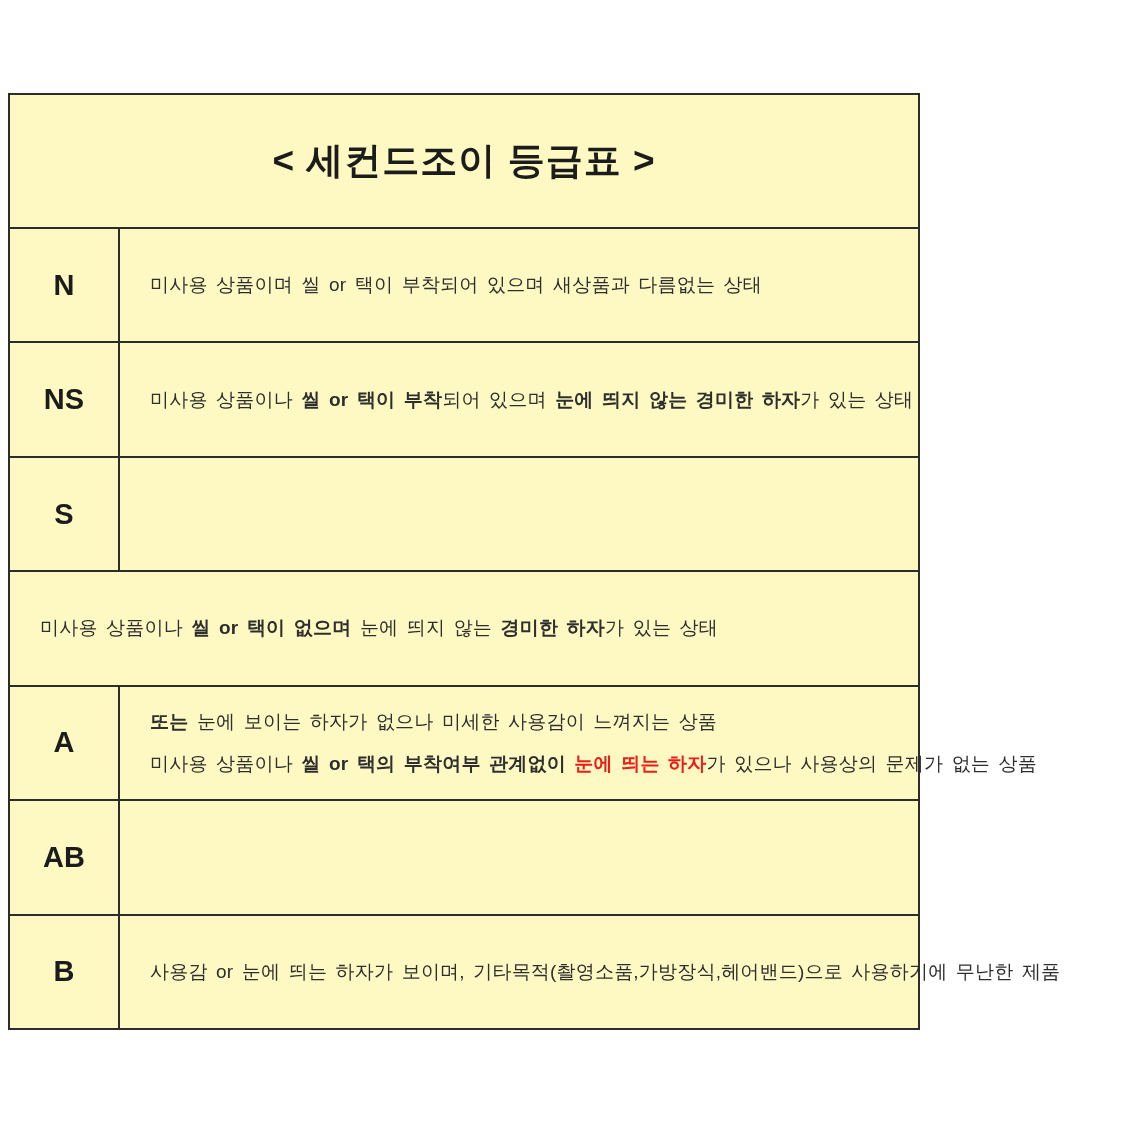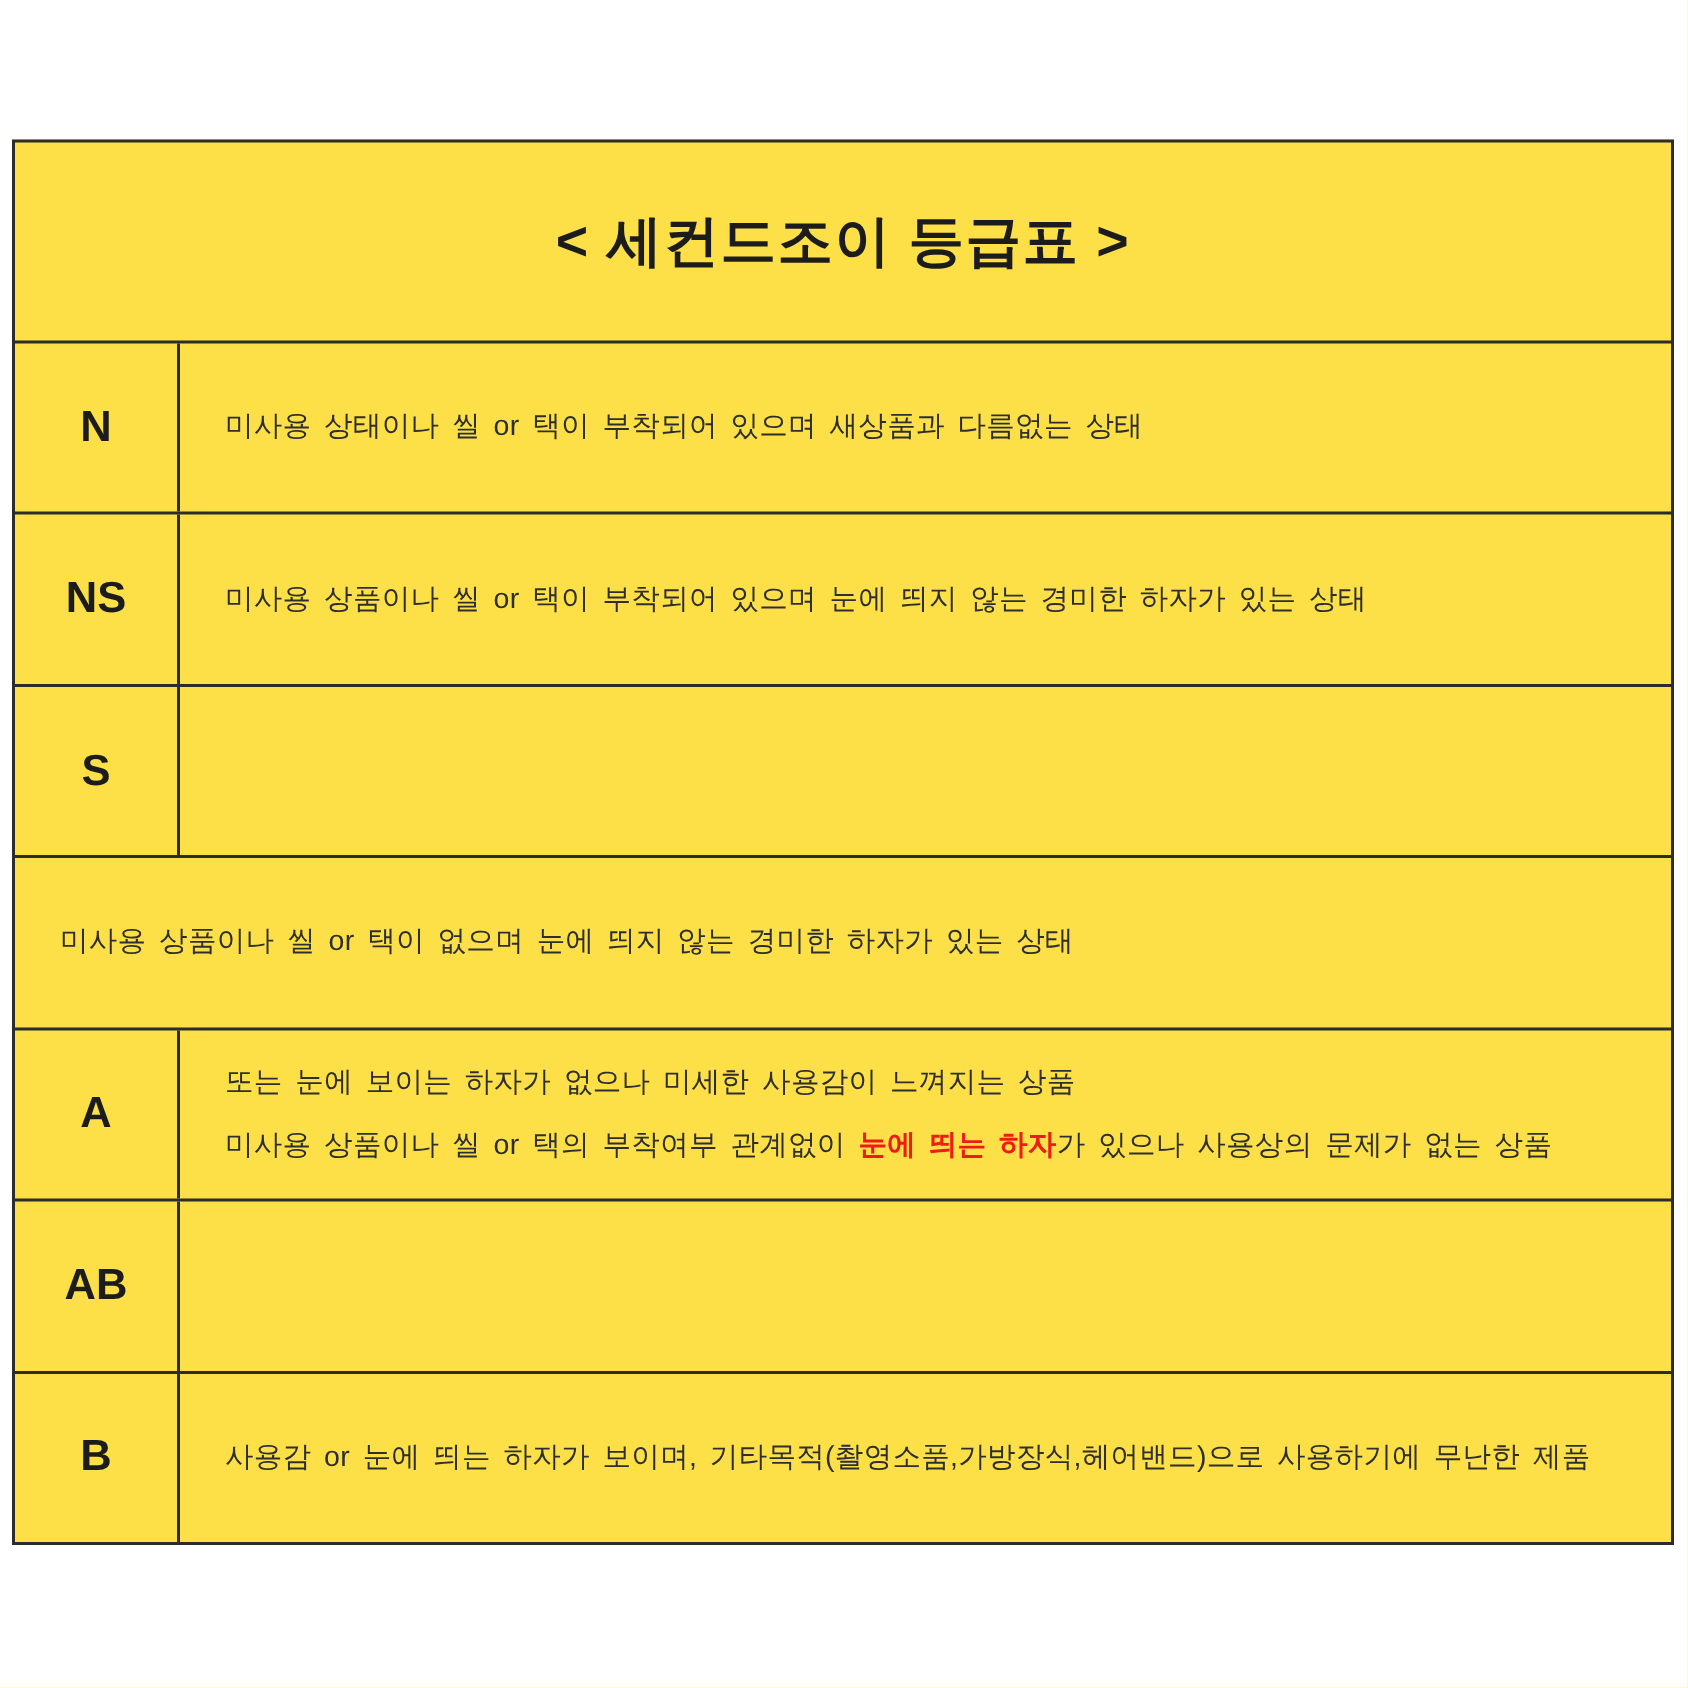--- a/index.html
+++ b/index.html
@@ -10,27 +10,27 @@
   body {
     width: 1125px;
     height: 1125px;
     position: relative;
     font-family: "Liberation Sans", "DejaVu Sans", sans-serif;
   }
   .grade-table {
     position: absolute;
     left: 8px;
     top: 93px;
-    width: 1108px;
+    width: 912px;
     height: 937px;
     box-sizing: border-box;
     border: 2px solid var(--border, #2c2c2c);
     display: flex;
     flex-direction: column;
-    background: #fde047;
+    background: #fef9c3;
   }
   .title-row {
     flex: 0 0 132px;
     border-bottom: 2px solid var(--border, #2c2c2c);
     display: flex;
     align-items: center;
     justify-content: center;
   }
   .title-text {
     font-size: 37px;
@@ -73,38 +73,38 @@
   }
   .desc-line {
     font-size: 19px;
     line-height: 42px;
     color: var(--text, #2e2e2e);
     letter-spacing: 0.2px;
     word-spacing: 3px;
     white-space: nowrap;
   }
   .seg-regular { font-weight: 400; }
-  .seg-bold { font-weight: 400; }
+  .seg-bold { font-weight: 700; }
   .seg-bold-red { font-weight: 700; color: var(--red, #ed1c16); }
   .seg-bold-brown { font-weight: 700; color: var(--brown, #a3582e); }
 </style>
 </head>
 <body>
 
 <div class="grade-table">
   <div class="title-row">
     <span class="title-text">&lt; 세컨드조이 등급표 &gt;</span>
   </div>
   <div class="rows" id="rows">
       <div class="row">
         <div class="grade-cell">
           <span class="grade-text">N</span>
         </div>
         <div class="desc-cell">
-          <div class="desc-line"><span class="seg-regular">미사용 상태이나 씰 or 택이 부착되어 있으며 새상품과 다름없는 상태</span></div>
+          <div class="desc-line"><span class="seg-regular">미사용 상품이며 씰 or 택이 부착되어 있으며 새상품과 다름없는 상태</span></div>
         </div>
       </div>
       <div class="row">
         <div class="grade-cell">
           <span class="grade-text">NS</span>
         </div>
         <div class="desc-cell">
           <div class="desc-line"><span class="seg-regular">미사용 상품이나 </span><span class="seg-bold">씰 or 택이 부착</span><span class="seg-regular">되어 있으며 </span><span class="seg-bold">눈에 띄지 않는 경미한 하자</span><span class="seg-regular">가 있는 상태</span></div>
         </div>
       </div>

